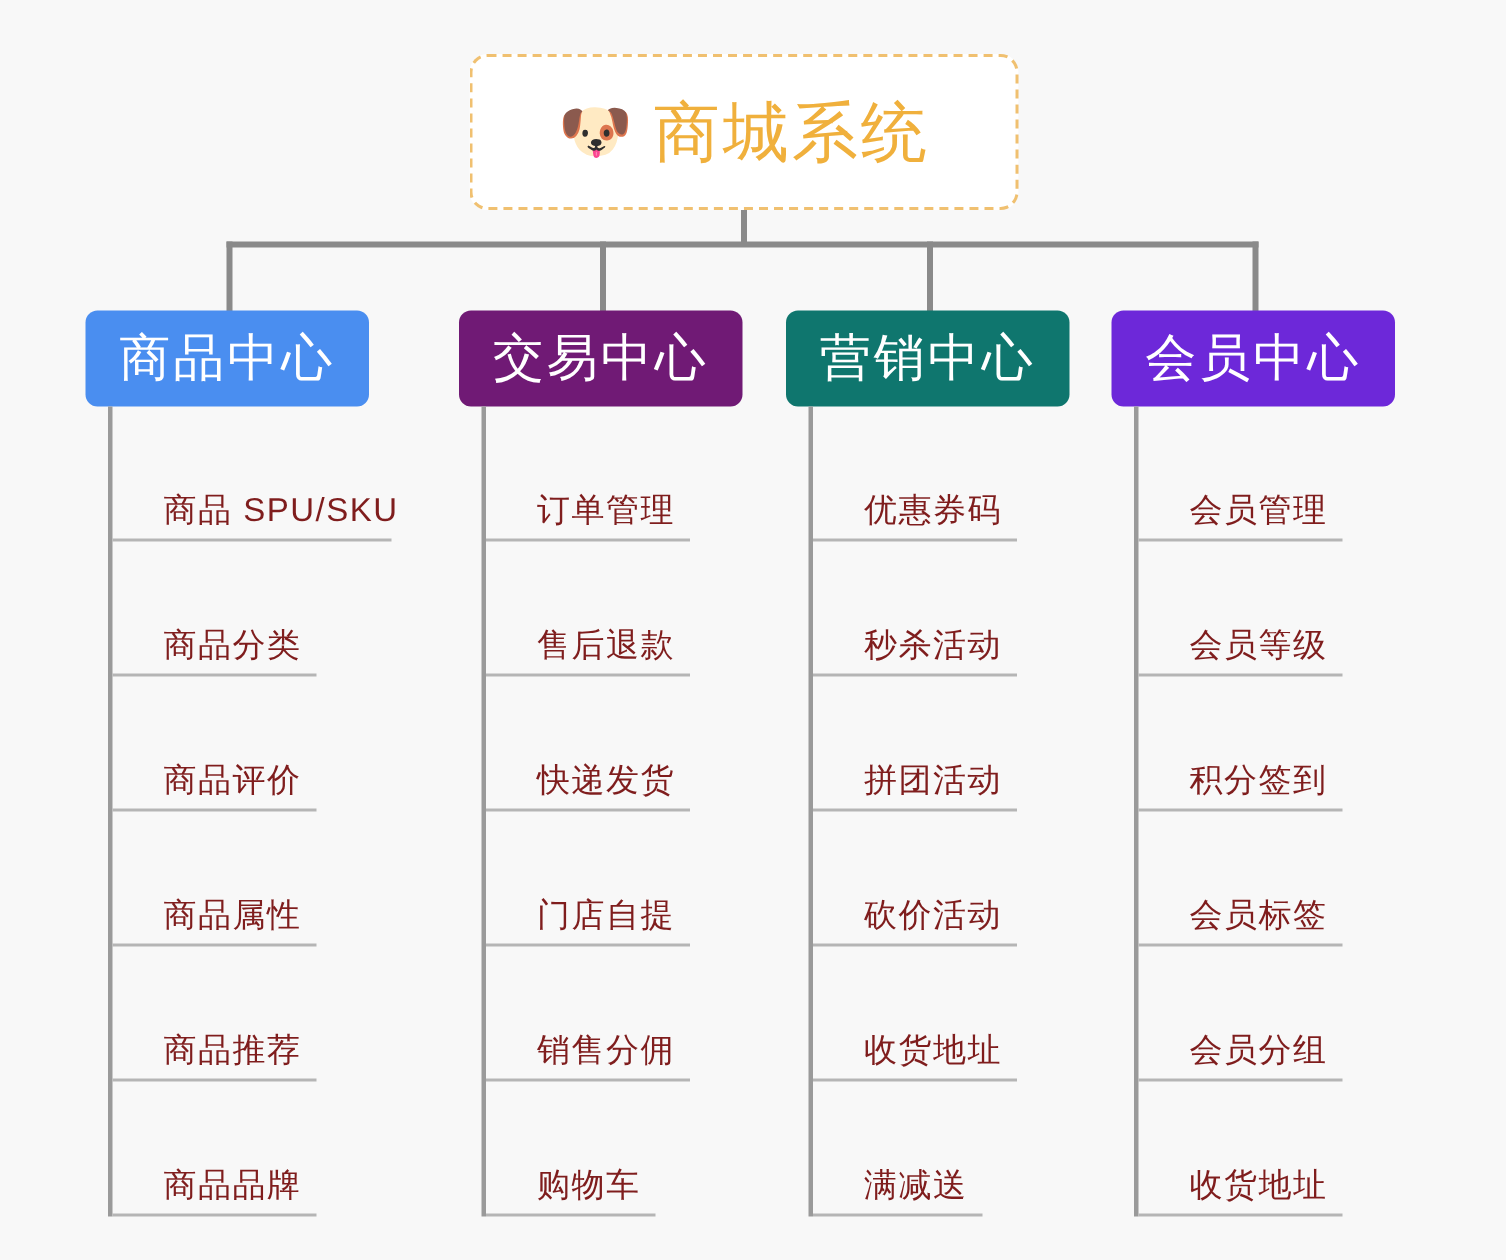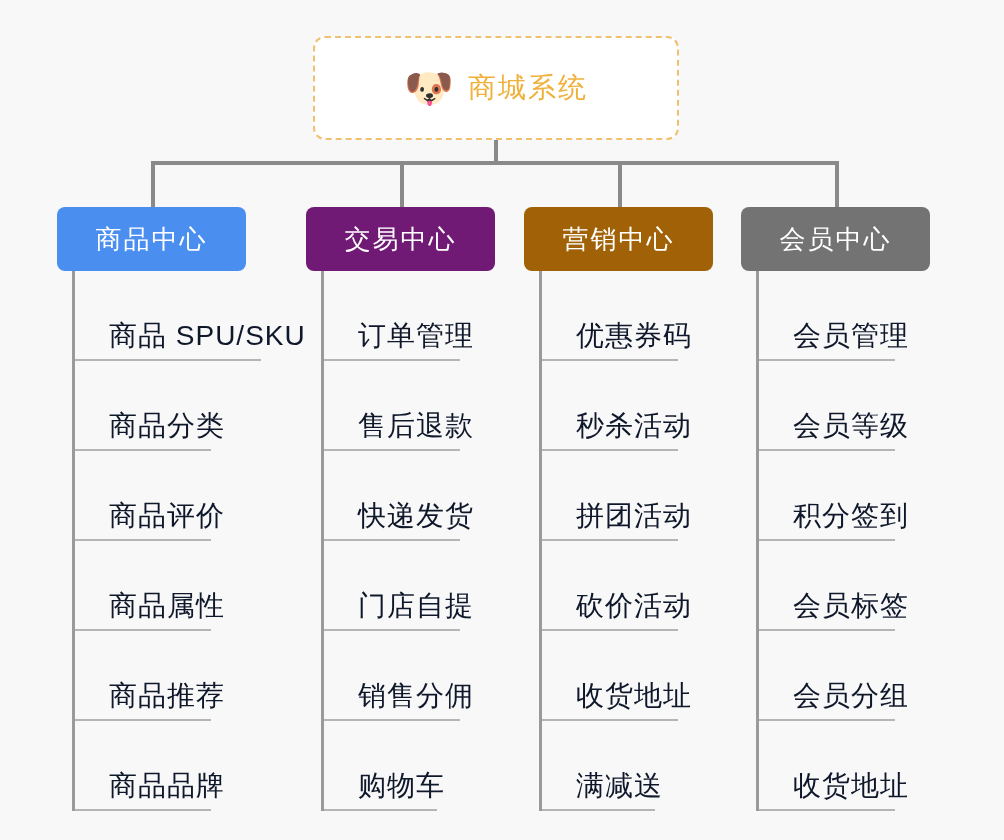--- a/index.html
+++ b/index.html
@@ -36,21 +36,21 @@
     justify-content: center;
     gap: 14px;
   }
   .root-emoji {
     font-size: 40px;
     line-height: 1;
     display: block;
     filter: saturate(1.15);
   }
   .root-title {
-    font-size: 28px;
+    font-size: 44px;
     color: #f0b03c;
     letter-spacing: 2px;
     white-space: nowrap;
   }
 
   
   .conn {
     position: absolute;
     background: #8a8a8a;
   }
@@ -78,21 +78,21 @@
     top: 207px;
   }
   .cat-box {
     width: 189px;
     height: 64px;
     border-radius: 8px;
     display: flex;
     align-items: center;
     justify-content: center;
     color: #ffffff;
-    font-size: 26px;
+    font-size: 34px;
     letter-spacing: 2px;
     box-sizing: border-box;
   }
 
   
   .leaf-list {
     position: relative;
     margin-left: 15px;
     border-left: 3px solid #9a9a9a;
     padding-top: 0;
@@ -107,22 +107,22 @@
   .leaf-underline {
     position: absolute;
     left: 0;
     bottom: 0;
     height: 2px;
     background: #b5b5b5;
   }
   .leaf-label {
     position: relative;
     padding: 0 0 6px 34px;
-    font-size: 28px;
-    color: #0f172a;
+    font-size: 22px;
+    color: #7f1d1d;
     white-space: nowrap;
     letter-spacing: 1px;
   }
 </style>
 </head>
 <body>
 
 <div id="canvas">
 
   <div class="root-node">
@@ -194,21 +194,21 @@
             <span class="leaf-underline" style="width: 136px;"></span>
             <span class="leaf-label">销售分佣</span>
           </div>
           <div class="leaf-item">
             <span class="leaf-underline" style="width: 113px;"></span>
             <span class="leaf-label">购物车</span>
           </div>
         </div>
       </div>
       <div class="column" style="left: 524px;">
-        <div class="cat-box" style="background: #a16207;">
+        <div class="cat-box" style="background: #0f766e;">
           <span>营销中心</span>
         </div>
         <div class="leaf-list">
           <div class="leaf-item">
             <span class="leaf-underline" style="width: 136px;"></span>
             <span class="leaf-label">优惠券码</span>
           </div>
           <div class="leaf-item">
             <span class="leaf-underline" style="width: 136px;"></span>
             <span class="leaf-label">秒杀活动</span>
@@ -225,21 +225,21 @@
             <span class="leaf-underline" style="width: 136px;"></span>
             <span class="leaf-label">收货地址</span>
           </div>
           <div class="leaf-item">
             <span class="leaf-underline" style="width: 113px;"></span>
             <span class="leaf-label">满减送</span>
           </div>
         </div>
       </div>
       <div class="column" style="left: 741px;">
-        <div class="cat-box" style="background: #737373;">
+        <div class="cat-box" style="background: #6d28d9;">
           <span>会员中心</span>
         </div>
         <div class="leaf-list">
           <div class="leaf-item">
             <span class="leaf-underline" style="width: 136px;"></span>
             <span class="leaf-label">会员管理</span>
           </div>
           <div class="leaf-item">
             <span class="leaf-underline" style="width: 136px;"></span>
             <span class="leaf-label">会员等级</span>

